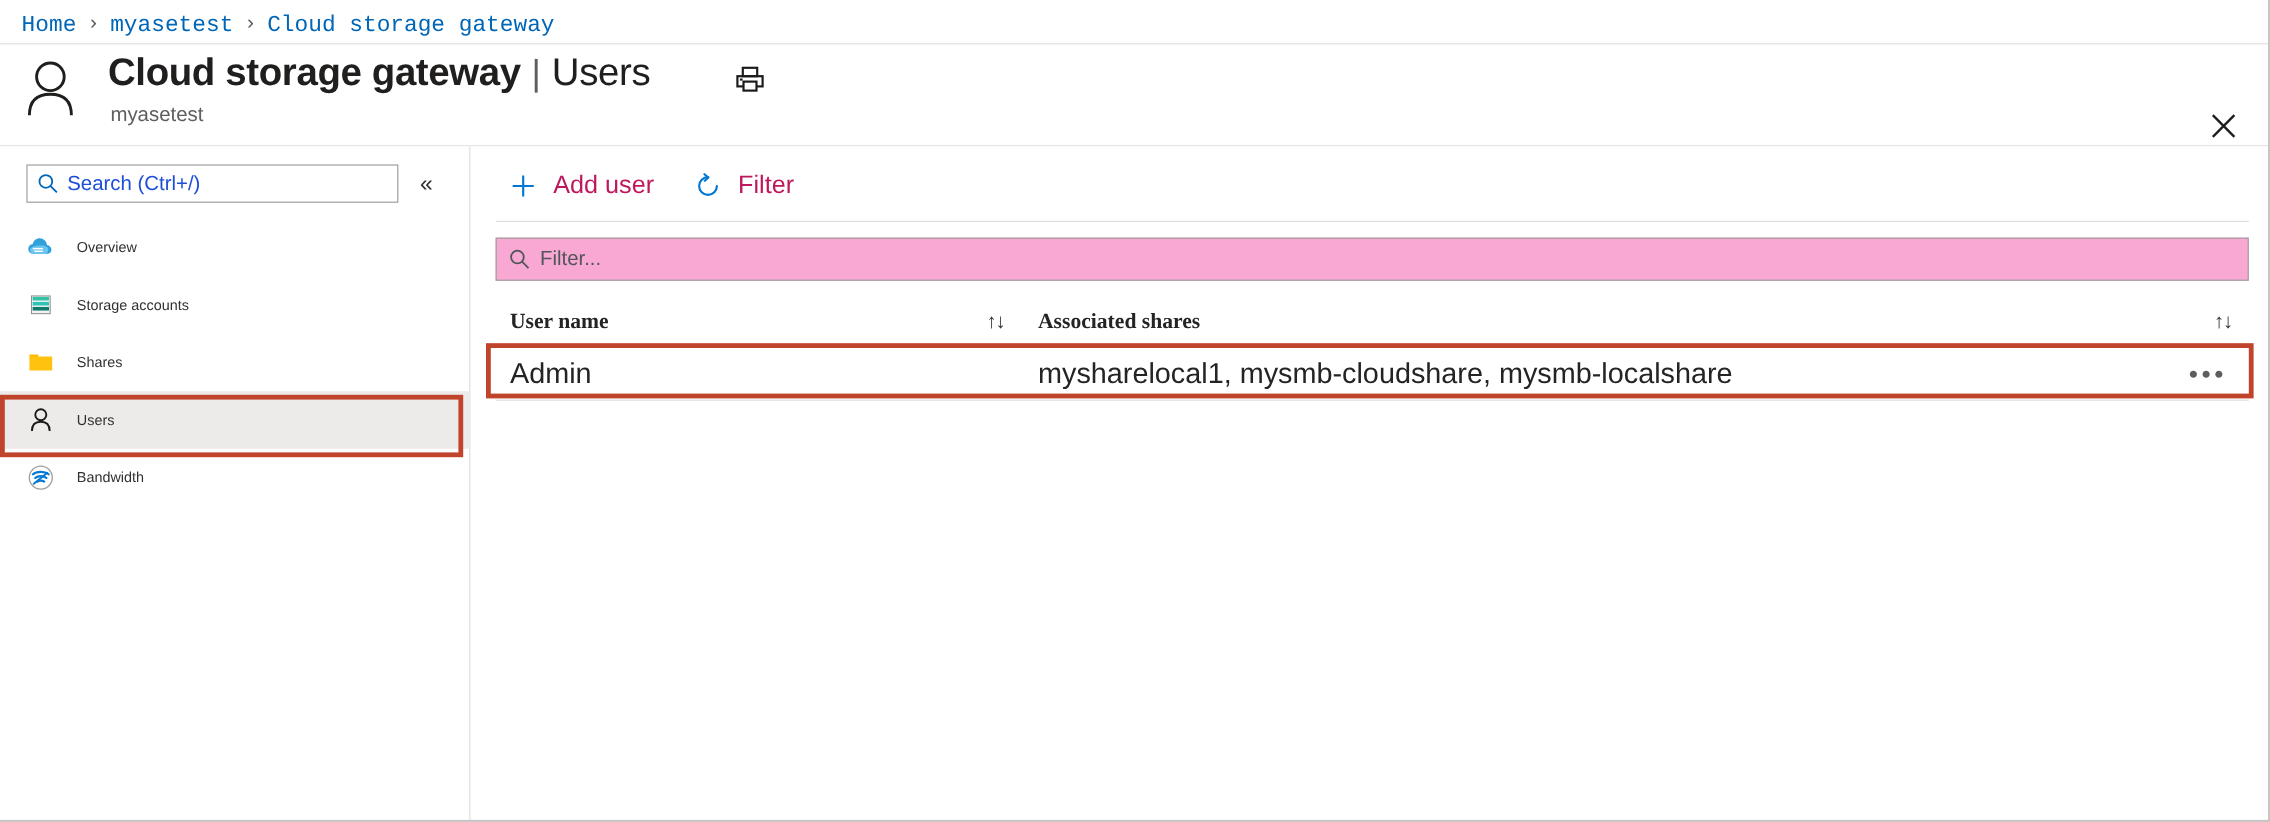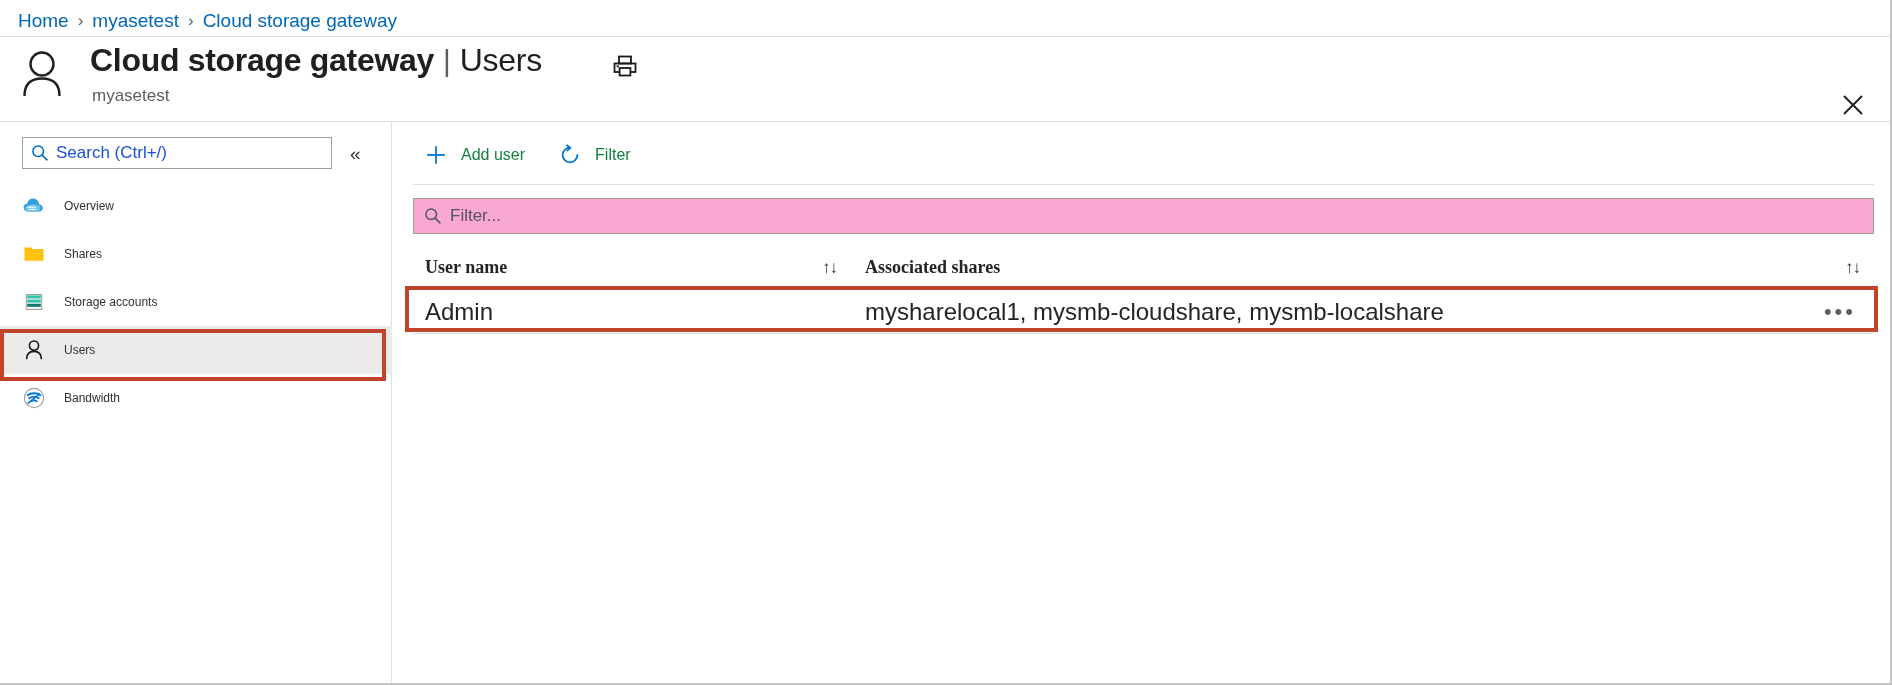--- a/index.html
+++ b/index.html
@@ -27,20 +27,21 @@
 
   
   .breadcrumb {
     position: absolute;
     left: 18px;
     top: 6px;
     height: 30px;
     display: flex;
     align-items: center;
     font-size: 19px;
+    font-family: Liberation Mono, monospace;
   }
   .crumb-link {
     color: #0067b8;
     white-space: nowrap;
     cursor: pointer;
   }
   .crumb-sep {
     color: #5c5c5c;
     margin: 0 9px;
     font-size: 17px;
@@ -247,22 +248,22 @@
   }
   .tool-btn .ticon {
     display: flex;
     align-items: center;
     justify-content: center;
     width: 26px;
     height: 26px;
     margin-right: 12px;
   }
   .tool-label {
-    font-size: 16px;
-    color: #15803d;
+    font-size: 21px;
+    color: #be185d;
   }
   .toolbar-divider {
     position: absolute;
     left: 20px;
     top: 62px;
     right: 16px;
     height: 1px;
     background: #e1dfdd;
   }
 
@@ -452,37 +453,37 @@
             <rect x="5.3" y="12.6" width="8.4" height="1.2" fill="#ffffff"></rect>
             <rect x="6.6" y="14.8" width="7.1" height="1.2" fill="#ffffff"></rect>
           </svg>
         </span>
         <span class="nav-label">Overview</span>
       </div>
 
       <div class="nav-item">
         <span class="nav-icon">
           <svg width="24" height="24" viewBox="0 0 24 24">
-            <rect x="2.5" y="5.4" width="7.5" height="2.2" rx="0.5" fill="#ffb900"></rect>
-            <rect x="2.5" y="7.1" width="19" height="11.6" rx="0.6" fill="#ffc20e"></rect>
-          </svg>
-        </span>
-        <span class="nav-label">Shares</span>
-      </div>
-
-      <div class="nav-item">
-        <span class="nav-icon">
-          <svg width="24" height="24" viewBox="0 0 24 24">
             <rect x="4.2" y="4.6" width="15.6" height="14.8" fill="#f2f2f2" stroke="#8a8886" stroke-width="0.8"></rect>
             <rect x="5.2" y="5.4" width="13.6" height="3.0" fill="#32c3a6"></rect>
             <rect x="5.2" y="9.6" width="13.6" height="3.0" fill="#2ec4b6"></rect>
             <rect x="5.2" y="13.8" width="13.6" height="3.0" fill="#0f7b6c"></rect>
           </svg>
         </span>
         <span class="nav-label">Storage accounts</span>
+      </div>
+
+      <div class="nav-item">
+        <span class="nav-icon">
+          <svg width="24" height="24" viewBox="0 0 24 24">
+            <rect x="2.5" y="5.4" width="7.5" height="2.2" rx="0.5" fill="#ffb900"></rect>
+            <rect x="2.5" y="7.1" width="19" height="11.6" rx="0.6" fill="#ffc20e"></rect>
+          </svg>
+        </span>
+        <span class="nav-label">Shares</span>
       </div>
 
       <div class="nav-item selected">
         <span class="nav-icon">
           <svg width="24" height="24" viewBox="0 0 24 24">
             <circle cx="12" cy="7.6" r="4.6" fill="none" stroke="#1b1a19" stroke-width="1.6"></circle>
             <path d="M4.6 21.2 C4.6 15.6 7.9 13.4 12 13.4 C16.1 13.4 19.4 15.6 19.4 21.2" fill="none" stroke="#1b1a19" stroke-width="1.6"></path>
           </svg>
         </span>
         <span class="nav-label">Users</span>

